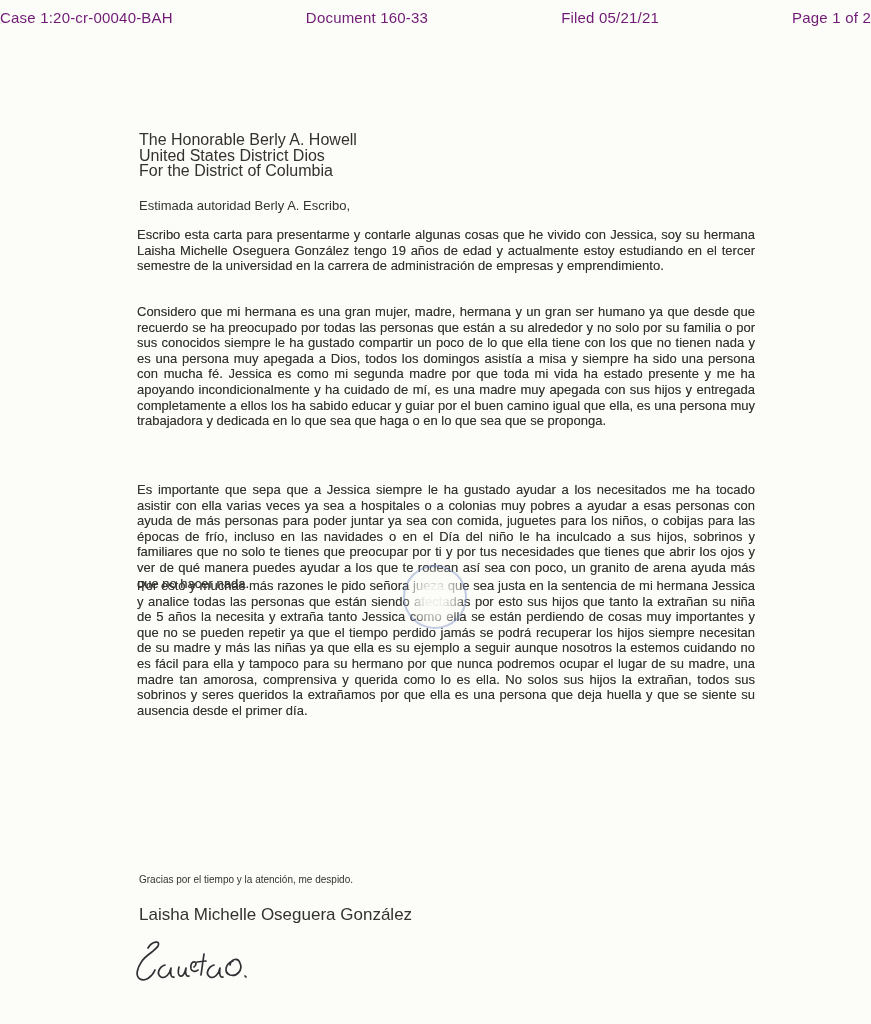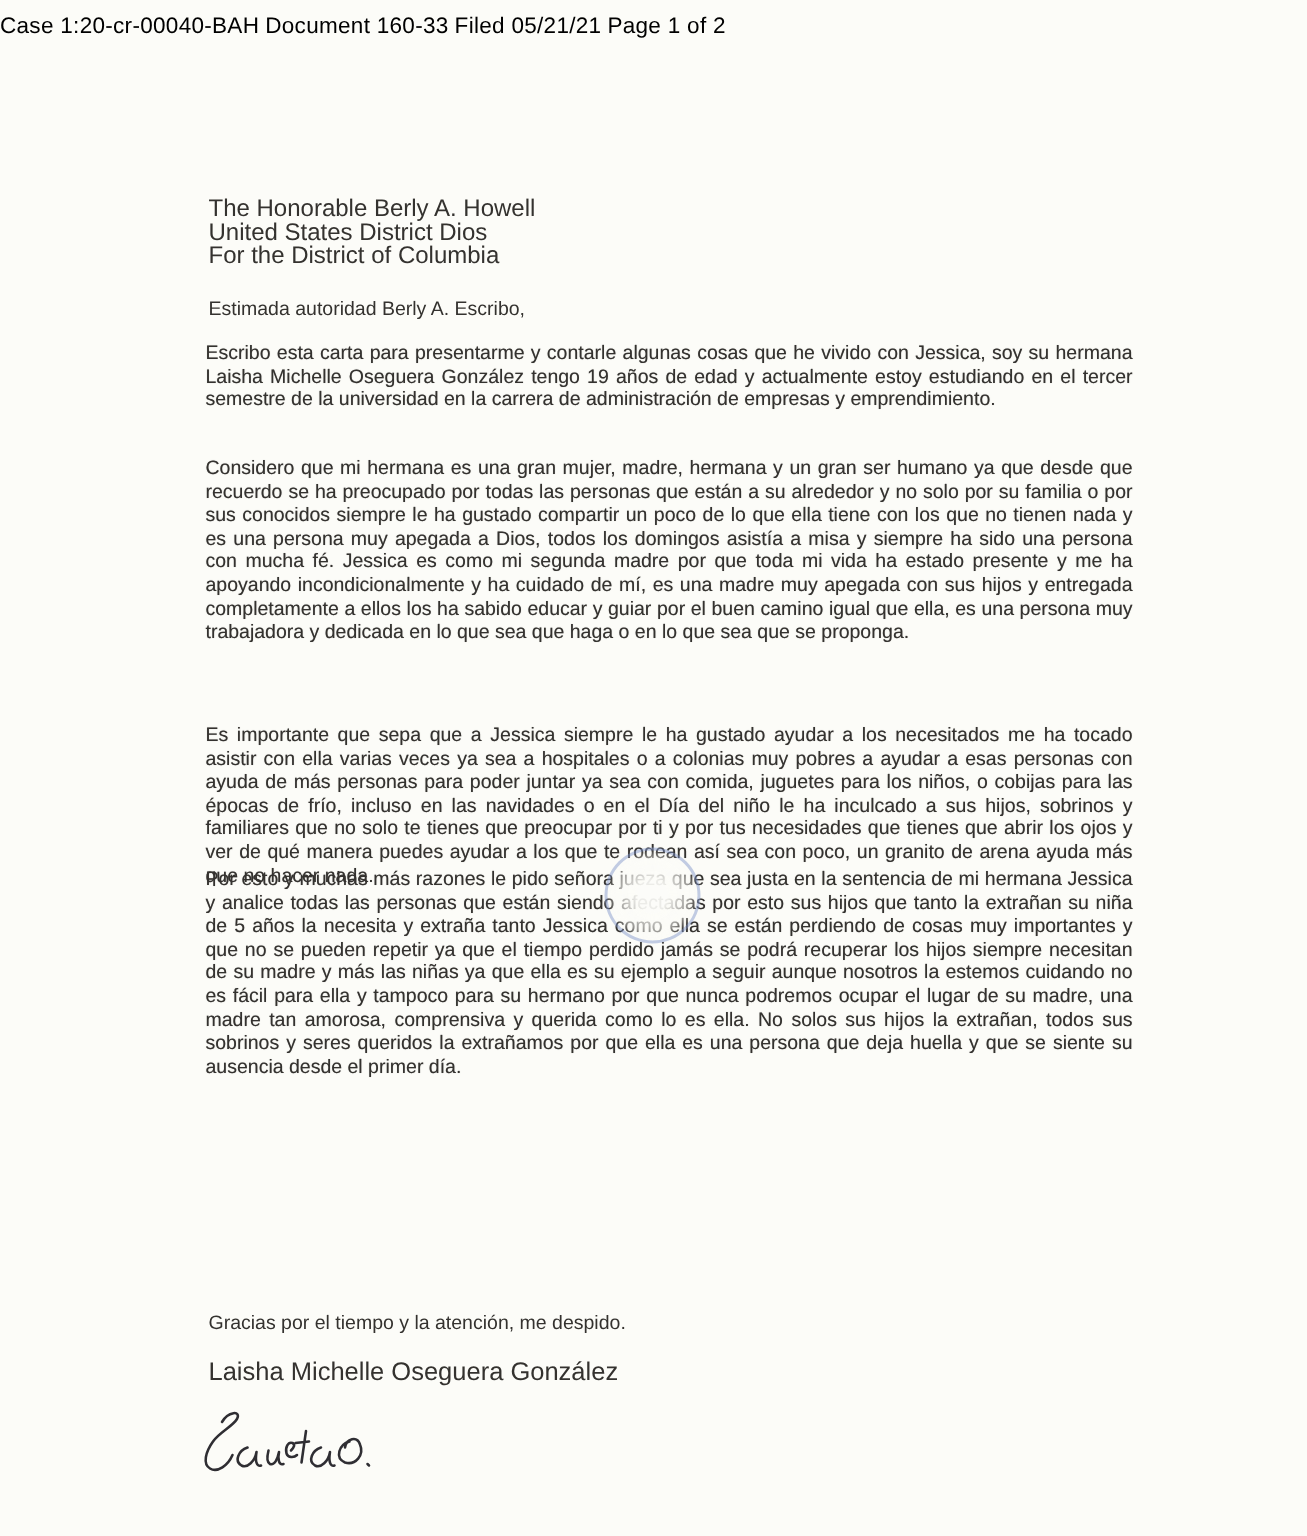--- a/index.html
+++ b/index.html
@@ -14,23 +14,23 @@
     color: #34322f;
     overflow: hidden;
   }
 
   .court-header {
     position: absolute;
     top: 9px;
     left: 0;
     width: 100%;
     display: flex;
-    justify-content: flex-start;
+    justify-content: space-between;
     gap: 4px;
-    color: #000000;
+    color: #701a75;
     font-size: 15px;
     letter-spacing: 0.2px;
   }
 
   .letter-date {
     position: absolute;
     top: 84px;
     left: 137px;
     width: 618px;
     text-align: right;
@@ -78,21 +78,21 @@
     background: radial-gradient(circle,
       rgba(252,252,248,0.92) 25%,
       rgba(252,252,248,0.5) 58%,
       rgba(252,252,248,0) 72%);
   }
 
   .closing {
     position: absolute;
     top: 874px;
     left: 139px;
-    font-size: 13px;
+    font-size: 10px;
   }
 
   .signer-name {
     position: absolute;
     top: 905px;
     left: 139px;
     font-size: 17px;
   }
 
   .signature-svg {

